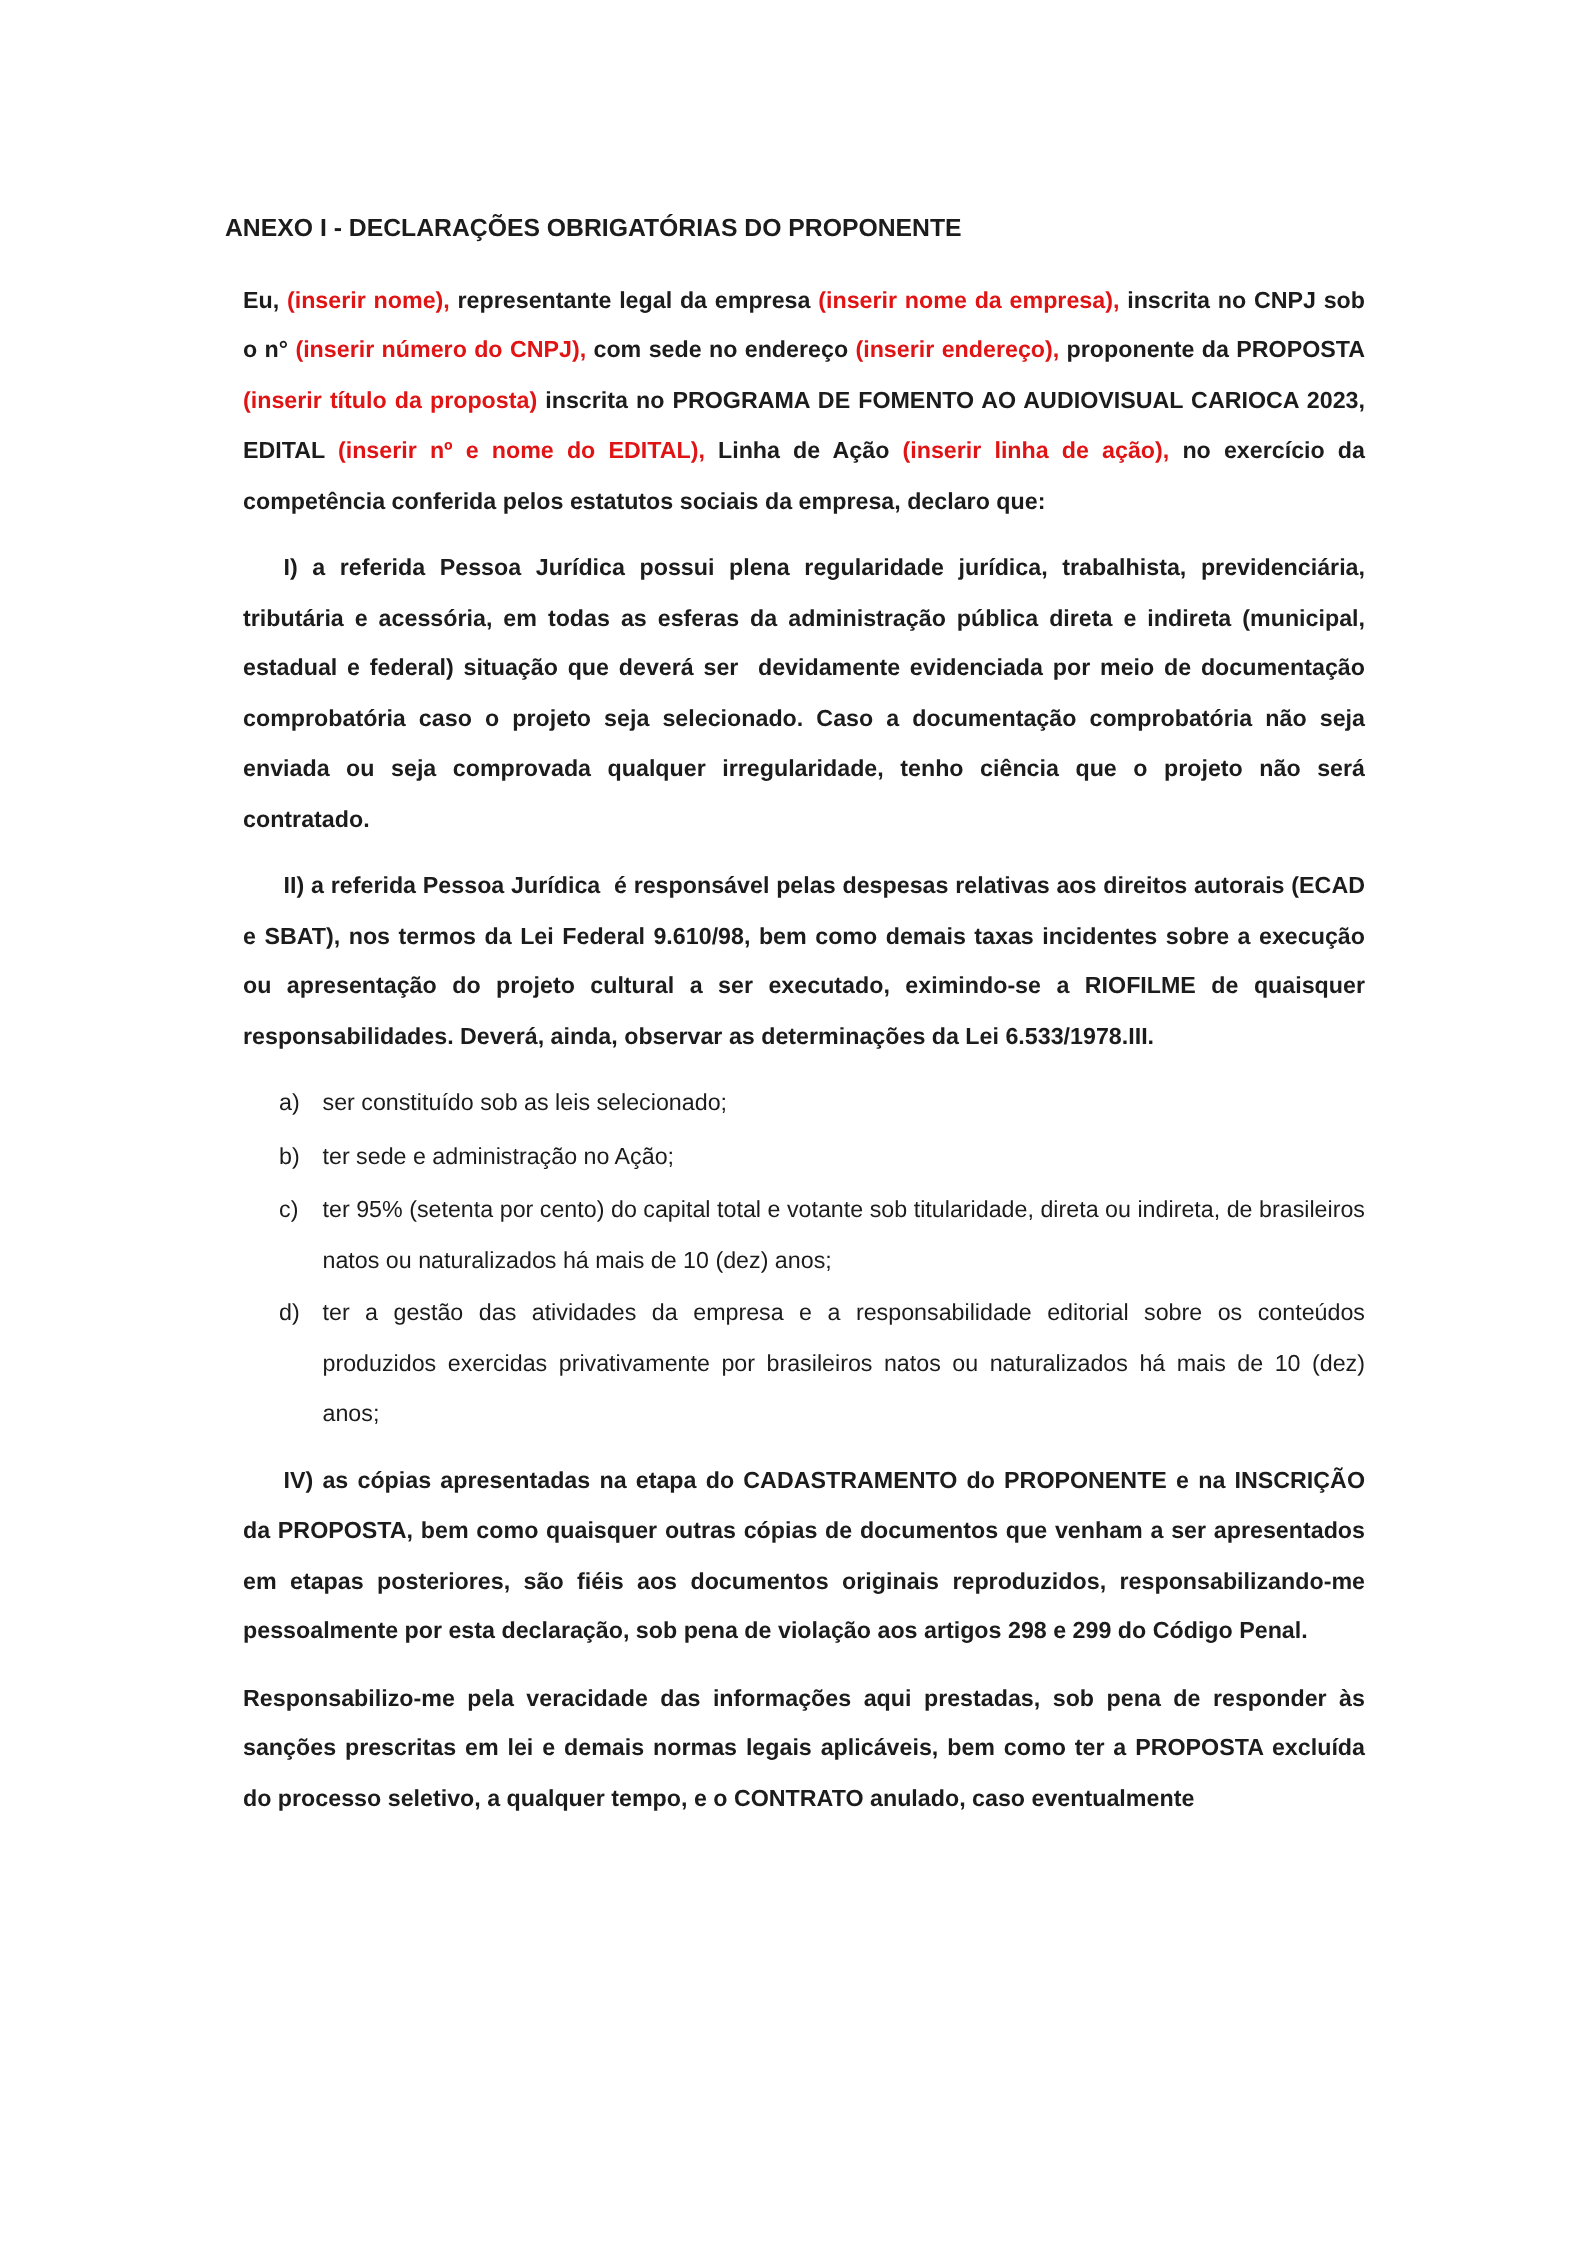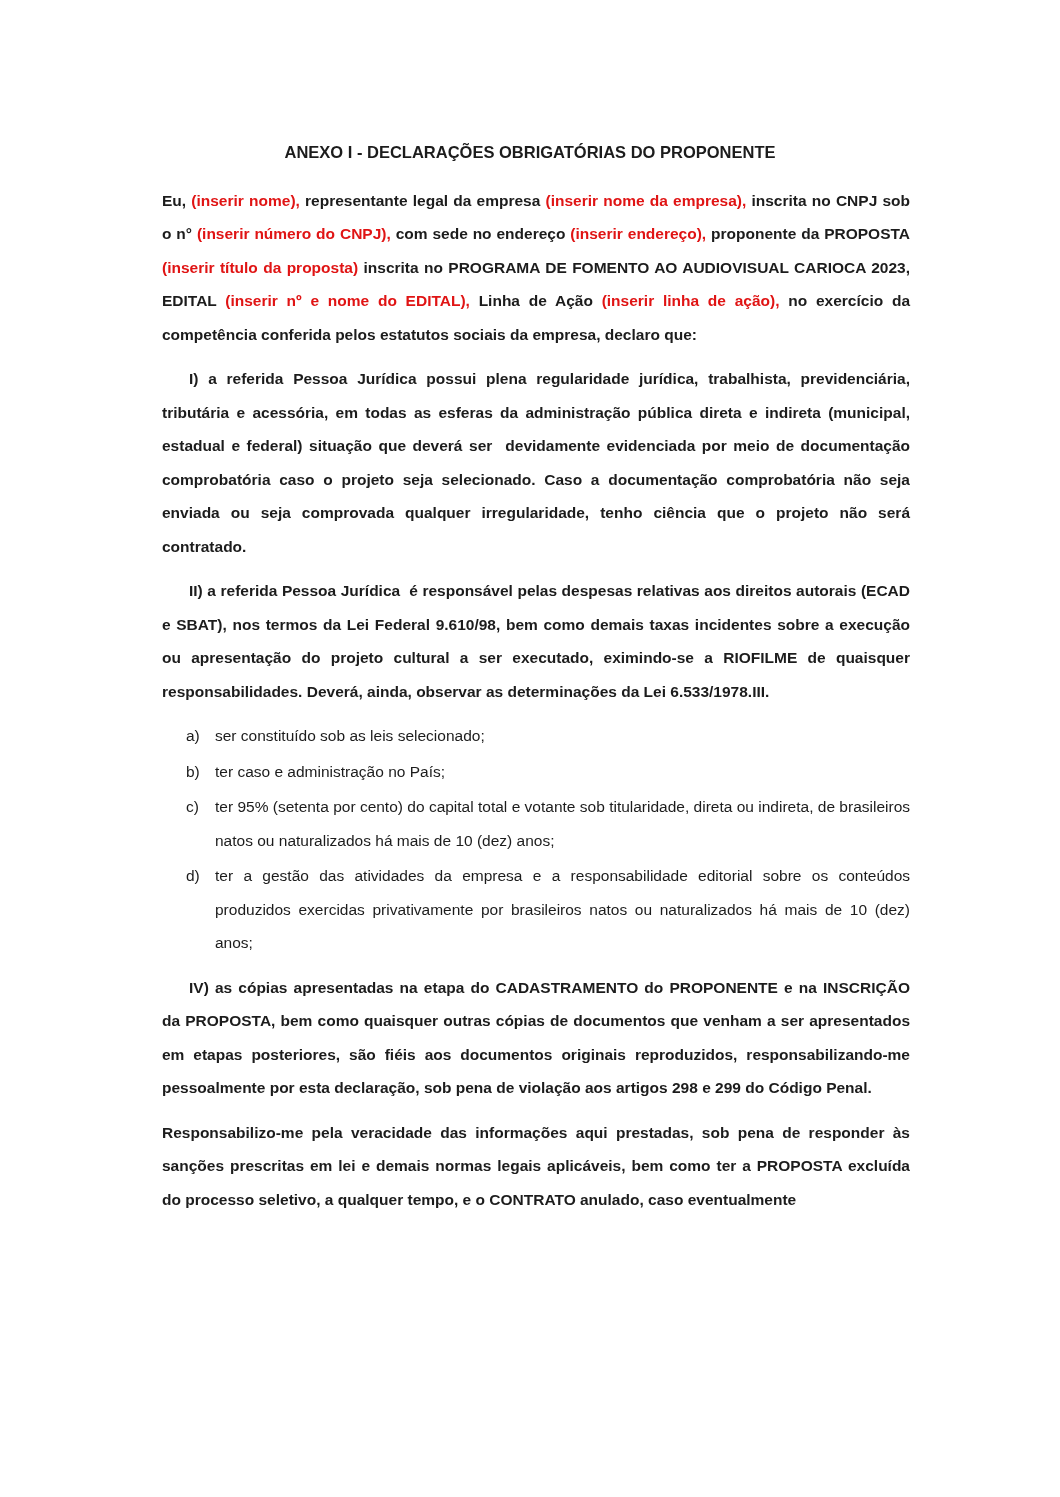--- a/index.html
+++ b/index.html
@@ -14,21 +14,21 @@
     background:var(--page-bg);
     box-sizing:border-box;
     padding:136px 150px 0 150px;
     font-family:"Liberation Sans", sans-serif;
     font-size:15.5px;
     line-height:33.5px;
     color:var(--body-color);
     overflow:hidden;
   }
   .doc-title{
-    text-align:center;
+    text-align:left;
     font-weight:bold;
     font-size:16.5px;
     margin:0 0 14px 0;
   }
   .block{
     margin:0 0 11px 12px;
     text-align:justify;
     font-weight:bold;
   }
   .indented{ text-indent:27px; }
@@ -55,21 +55,21 @@
 
   <p class="block"><span>Eu, </span><span class="red">(inserir nome),</span><span> representante legal da empresa </span><span class="red">(inserir nome da empresa),</span><span> inscrita no CNPJ sob o n° </span><span class="red">(inserir número do CNPJ),</span><span> com sede no endereço </span><span class="red">(inserir endereço),</span><span> proponente da PROPOSTA </span><span class="red">(inserir título da proposta)</span><span> inscrita no PROGRAMA DE FOMENTO AO AUDIOVISUAL CARIOCA 2023, EDITAL </span><span class="red">(inserir nº e nome do EDITAL),</span><span> Linha de Ação </span><span class="red">(inserir linha de ação),</span><span> no exercício da competência conferida pelos estatutos sociais da empresa, declaro que:</span></p>
 
   <p class="block indented">I) a referida Pessoa Jurídica possui plena regularidade jurídica, trabalhista, previdenciária, tributária e acessória, em todas as esferas da administração pública direta e indireta (municipal, estadual e federal) situação que deverá ser &nbsp;devidamente evidenciada por meio de documentação comprobatória caso o projeto seja selecionado. Caso a documentação comprobatória não seja enviada ou seja comprovada qualquer irregularidade, tenho ciência que o projeto não será contratado.</p>
 
   <p class="block indented">II) a referida Pessoa Jurídica &nbsp;é responsável pelas despesas relativas aos direitos autorais (ECAD e SBAT), nos termos da Lei Federal 9.610/98, bem como demais taxas incidentes sobre a execução ou apresentação do projeto cultural a ser executado, eximindo-se a RIOFILME de quaisquer responsabilidades. Deverá, ainda, observar as determinações da Lei 6.533/1978.III.</p>
 
 
   <div class="list">
     <div class="li"><span class="marker">a)</span><span>ser constituído sob as leis selecionado;</span></div>
-    <div class="li"><span class="marker">b)</span><span>ter caso e administração no País;</span></div>
+    <div class="li"><span class="marker">b)</span><span>ter sede e administração no Ação;</span></div>
     <div class="li"><span class="marker">c)</span><span>ter 95% (setenta por cento) do capital total e votante sob titularidade, direta ou indireta, de brasileiros natos ou naturalizados há mais de 10 (dez) anos;</span></div>
     <div class="li"><span class="marker">d)</span><span>ter a gestão das atividades da empresa e a responsabilidade editorial sobre os conteúdos produzidos exercidas privativamente por brasileiros natos ou naturalizados há mais de 10 (dez) anos;</span></div>
   </div>
 
   <p class="block indented">IV) as cópias apresentadas na etapa do CADASTRAMENTO do PROPONENTE e na INSCRIÇÃO da PROPOSTA, bem como quaisquer outras cópias de documentos que venham a ser apresentados em etapas posteriores, são fiéis aos documentos originais reproduzidos, responsabilizando-me pessoalmente por esta declaração, sob pena de violação aos artigos 298 e 299 do Código Penal.</p>
 
   <p class="block">Responsabilizo-me pela veracidade das informações aqui prestadas, sob pena de responder às sanções prescritas em lei e demais normas legais aplicáveis, bem como ter a PROPOSTA excluída do processo seletivo, a qualquer tempo, e o CONTRATO anulado, caso eventualmente</p>
 
 </div>
 

